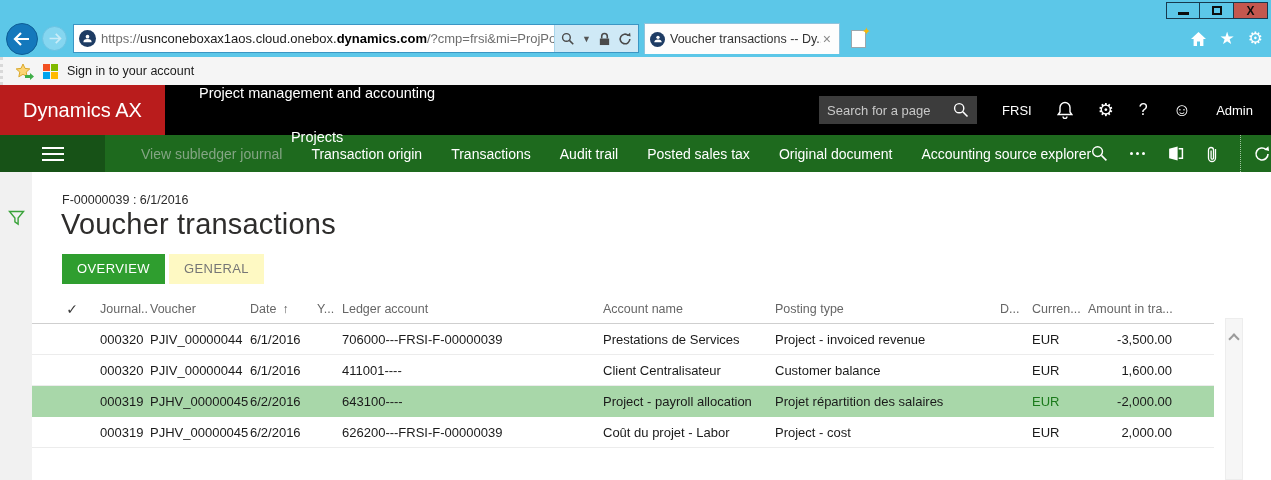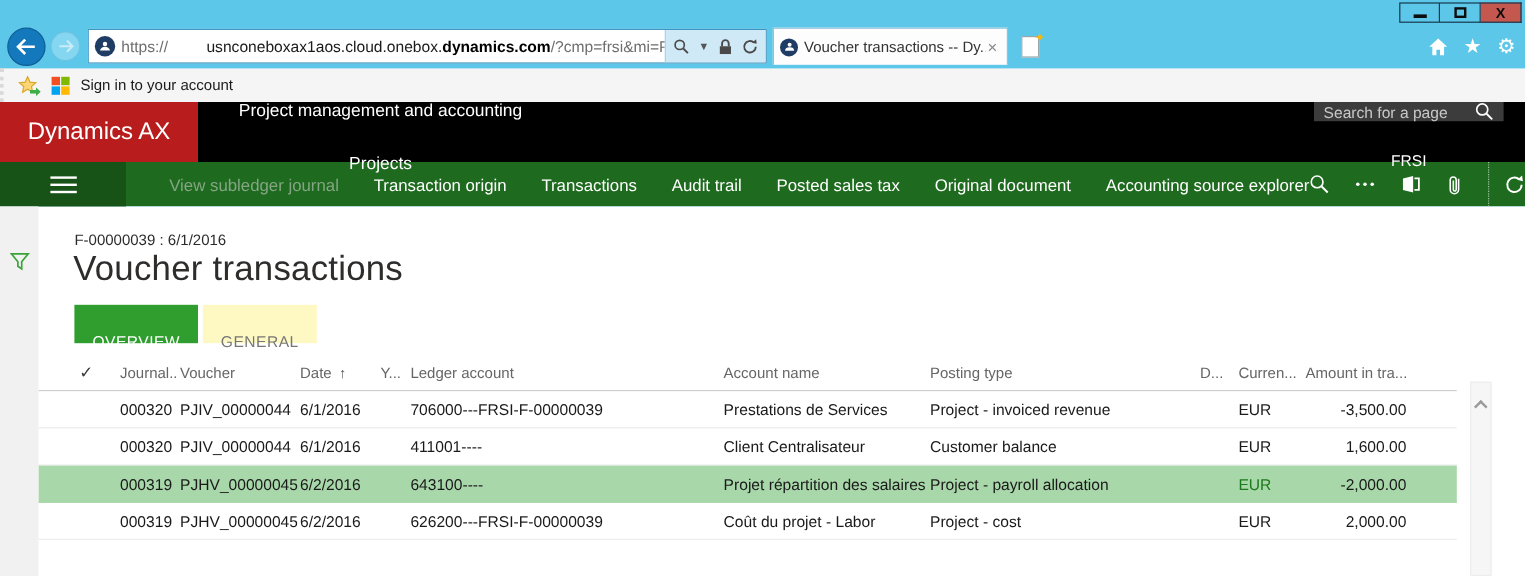--- a/index.html
+++ b/index.html
@@ -17,21 +17,21 @@
   .glyph-close { font-size:12px; font-weight:bold; color:#0d0d0d; line-height:1; }
 
   
   .browser-row { height:37px; display:flex; align-items:center; padding:0 8px 0 6px; }
   .nav-circle { border-radius:50%; display:flex; align-items:center; justify-content:center; flex:none; }
   .back-btn { width:32px; height:32px; background:#1478bc; border:1px solid #0e5e96; color:#fff; margin-right:4px; }
   .fwd-btn { width:25px; height:25px; background:#85d6f0; border:1px solid #6cc3e2; color:#c9ecf8; margin-right:6px; }
   .url-bar { width:566px; height:29px; background:#fff; border:1px solid #3b96c4; display:flex; align-items:center; overflow:hidden; }
   .favicon { width:17px; height:17px; border-radius:50%; background:#1e3c64; flex:none; display:flex; align-items:center; justify-content:center; margin:0 5px 0 5px; }
   .url-text { flex:1; font-size:13px; white-space:nowrap; overflow:hidden; color:#6e6e6e; }
-  .url-text .host { color:#1a1a1a;margin-left:32px; }
+  .url-text .host { color:#1a1a1a; }
   .url-text .domain { color:#000; font-weight:bold; }
   .url-icons { height:100%; background:#cfe9f6; border-left:1px solid #a9d6ec; display:flex; align-items:center; padding:0 6px; gap:7px; color:#4a4a4a; flex:none; }
   .caret { font-size:9px; color:#555; }
   .tab { width:196px; height:31px; margin-left:5px; background:#fdfdfd; border:1px solid #8fc3dc; border-bottom:none; display:flex; align-items:center; padding:0 6px 0 5px; }
   .tab-title { flex:1; font-size:12.5px; color:#333; white-space:nowrap; overflow:hidden; }
   .tab-close { color:#888; font-size:14px; line-height:1; padding:0 2px; }
   .newtab { width:27px; height:31px; margin-left:5px; display:flex; align-items:center; justify-content:center; border:1px dotted transparent; }
   .page-ic { width:15px; height:18px; background:#fff; border:1px solid #9aa7ad; position:relative; }
   .page-ic::after { content:"✦"; position:absolute; top:-6px; right:-6px; color:#f5b80c; font-size:11px; }
   .browser-right { margin-left:auto; display:flex; align-items:center; gap:13px; color:#fff; }
@@ -41,21 +41,21 @@
   .fav-bar { height:28px; background:#f5f5f5; display:flex; align-items:center; padding-left:12px; gap:9px; border-left:3px dotted #d9d9d9; }
   .ms-logo { display:grid; grid-template-columns:7px 7px; grid-template-rows:7px 7px; gap:1px; }
   .ms-logo i { display:block; }
   .fav-label { font-size:12.5px; color:#1a1a1a; }
 
   
   .ax-header { height:50px; display:flex; align-items:stretch; background:#000; }
   .brand { width:165px; background:#b91c1c; color:#fff; font-size:20px; display:flex; align-items:center; justify-content:center; flex:none; }
   .crumbs { display:flex; align-items:center; gap:14px; margin-left:34px; color:#fff; font-size:14.5px; white-space:nowrap;flex-direction:column; }
   .crumb-sep { color:#fff; }
-  .ax-right { margin-left:auto; display:flex; align-items:center; gap:25px; padding-right:18px; color:#fff;flex-direction:column; }
+  .ax-right { margin-left:auto; display:flex; align-items:center; gap:25px; padding-right:18px; color:#fff; }
   .ax-search { width:158px; height:28px; background:#3c3c3c; display:flex; align-items:center; padding:0 8px; gap:6px; }
   .ax-search span { flex:1; font-size:13px; color:#c8c8c8; }
   .hdr-ic { font-size:18px; line-height:1; color:#fff; }
   .hdr-txt { font-size:13px; }
 
   
   .action-pane { height:37px; background:#1e6a1e; display:flex; align-items:center; color:#fff; }
   .ham-block { width:105px; height:100%; background:#175217; display:flex; align-items:center; justify-content:center; flex:none; }
   .ham { display:flex; flex-direction:column; gap:4px; }
   .ham i { display:block; width:22px; height:2px; background:#fff; }
@@ -66,21 +66,21 @@
   .dots i { width:3px; height:3px; border-radius:50%; background:#fff; }
   .focus-box { height:37px; display:flex; align-items:center; padding:0 12px; border-left:1px dotted #9fc59f; border-right:1px dotted #9fc59f; }
 
   
   .frame { height:308px; background:#fff; display:flex; }
   .filter-rail { width:32px; background:#f1f1f1; flex:none; display:flex; justify-content:center; padding-top:38px; }
   .main { flex:1; position:relative; overflow:hidden; }
   .caption { margin:21px 0 0 30px; font-size:12.5px; color:#2b2b2b; }
   .page-title { margin:1px 0 0 29px; font-size:29px; font-weight:300; color:#2e2d2c; letter-spacing:0.2px; }
   .tabs { display:flex; gap:4px; margin:13px 0 0 30px; }
-  .tabbtn { height:30px; line-height:30px; padding:16px 15px; font-size:13px; letter-spacing:0.4px; }
+  .tabbtn { height:30px; line-height:30px; padding:0 15px; font-size:13px; letter-spacing:0.4px; }
   .tabbtn.active { background:#2f9e2f; color:#fff; }
   .tabbtn.inactive { background:#fef9c3; color:#767676; }
 
   .grid { margin-top:10px; width:1182px; }
   .grow { display:grid; grid-template-columns:66px 50px 100px 67px 25px 261px 172px 225px 32px 56px minmax(0,1fr); align-items:center; height:31px; font-size:13px; color:#1a1a1a; border-bottom:1px solid #ececec; }
   .grow.head { height:30px; color:#666; font-size:12.5px; border-bottom:1px solid #cfcfcf; }
   .grow > div { padding-left:2px; white-space:nowrap; overflow:hidden; }
   .c-check { text-align:center; padding-left:14px !important; color:#3a3a3a; font-size:14px; }
   .c-amt { text-align:right; padding-right:42px !important; }
   .grow.selected { background:#a8d7a9; border-bottom:1px solid #a8d7a9; }
@@ -322,22 +322,22 @@
           <div class="c-amt">1,600.00</div>
         </div>
 
         <div class="grow selected">
           <div class="c-check"></div>
           <div>000319</div>
           <div>PJHV_00000045</div>
           <div>6/2/2016</div>
           <div></div>
           <div>643100----</div>
+          <div>Project - payroll allocation</div>
           <div>Projet répartition des salaires</div>
-          <div>Project - payroll allocation</div>
           <div></div>
           <div class="c-cur">EUR</div>
           <div class="c-amt">-2,000.00</div>
         </div>
 
         <div class="grow">
           <div class="c-check"></div>
           <div>000319</div>
           <div>PJHV_00000045</div>
           <div>6/2/2016</div>

